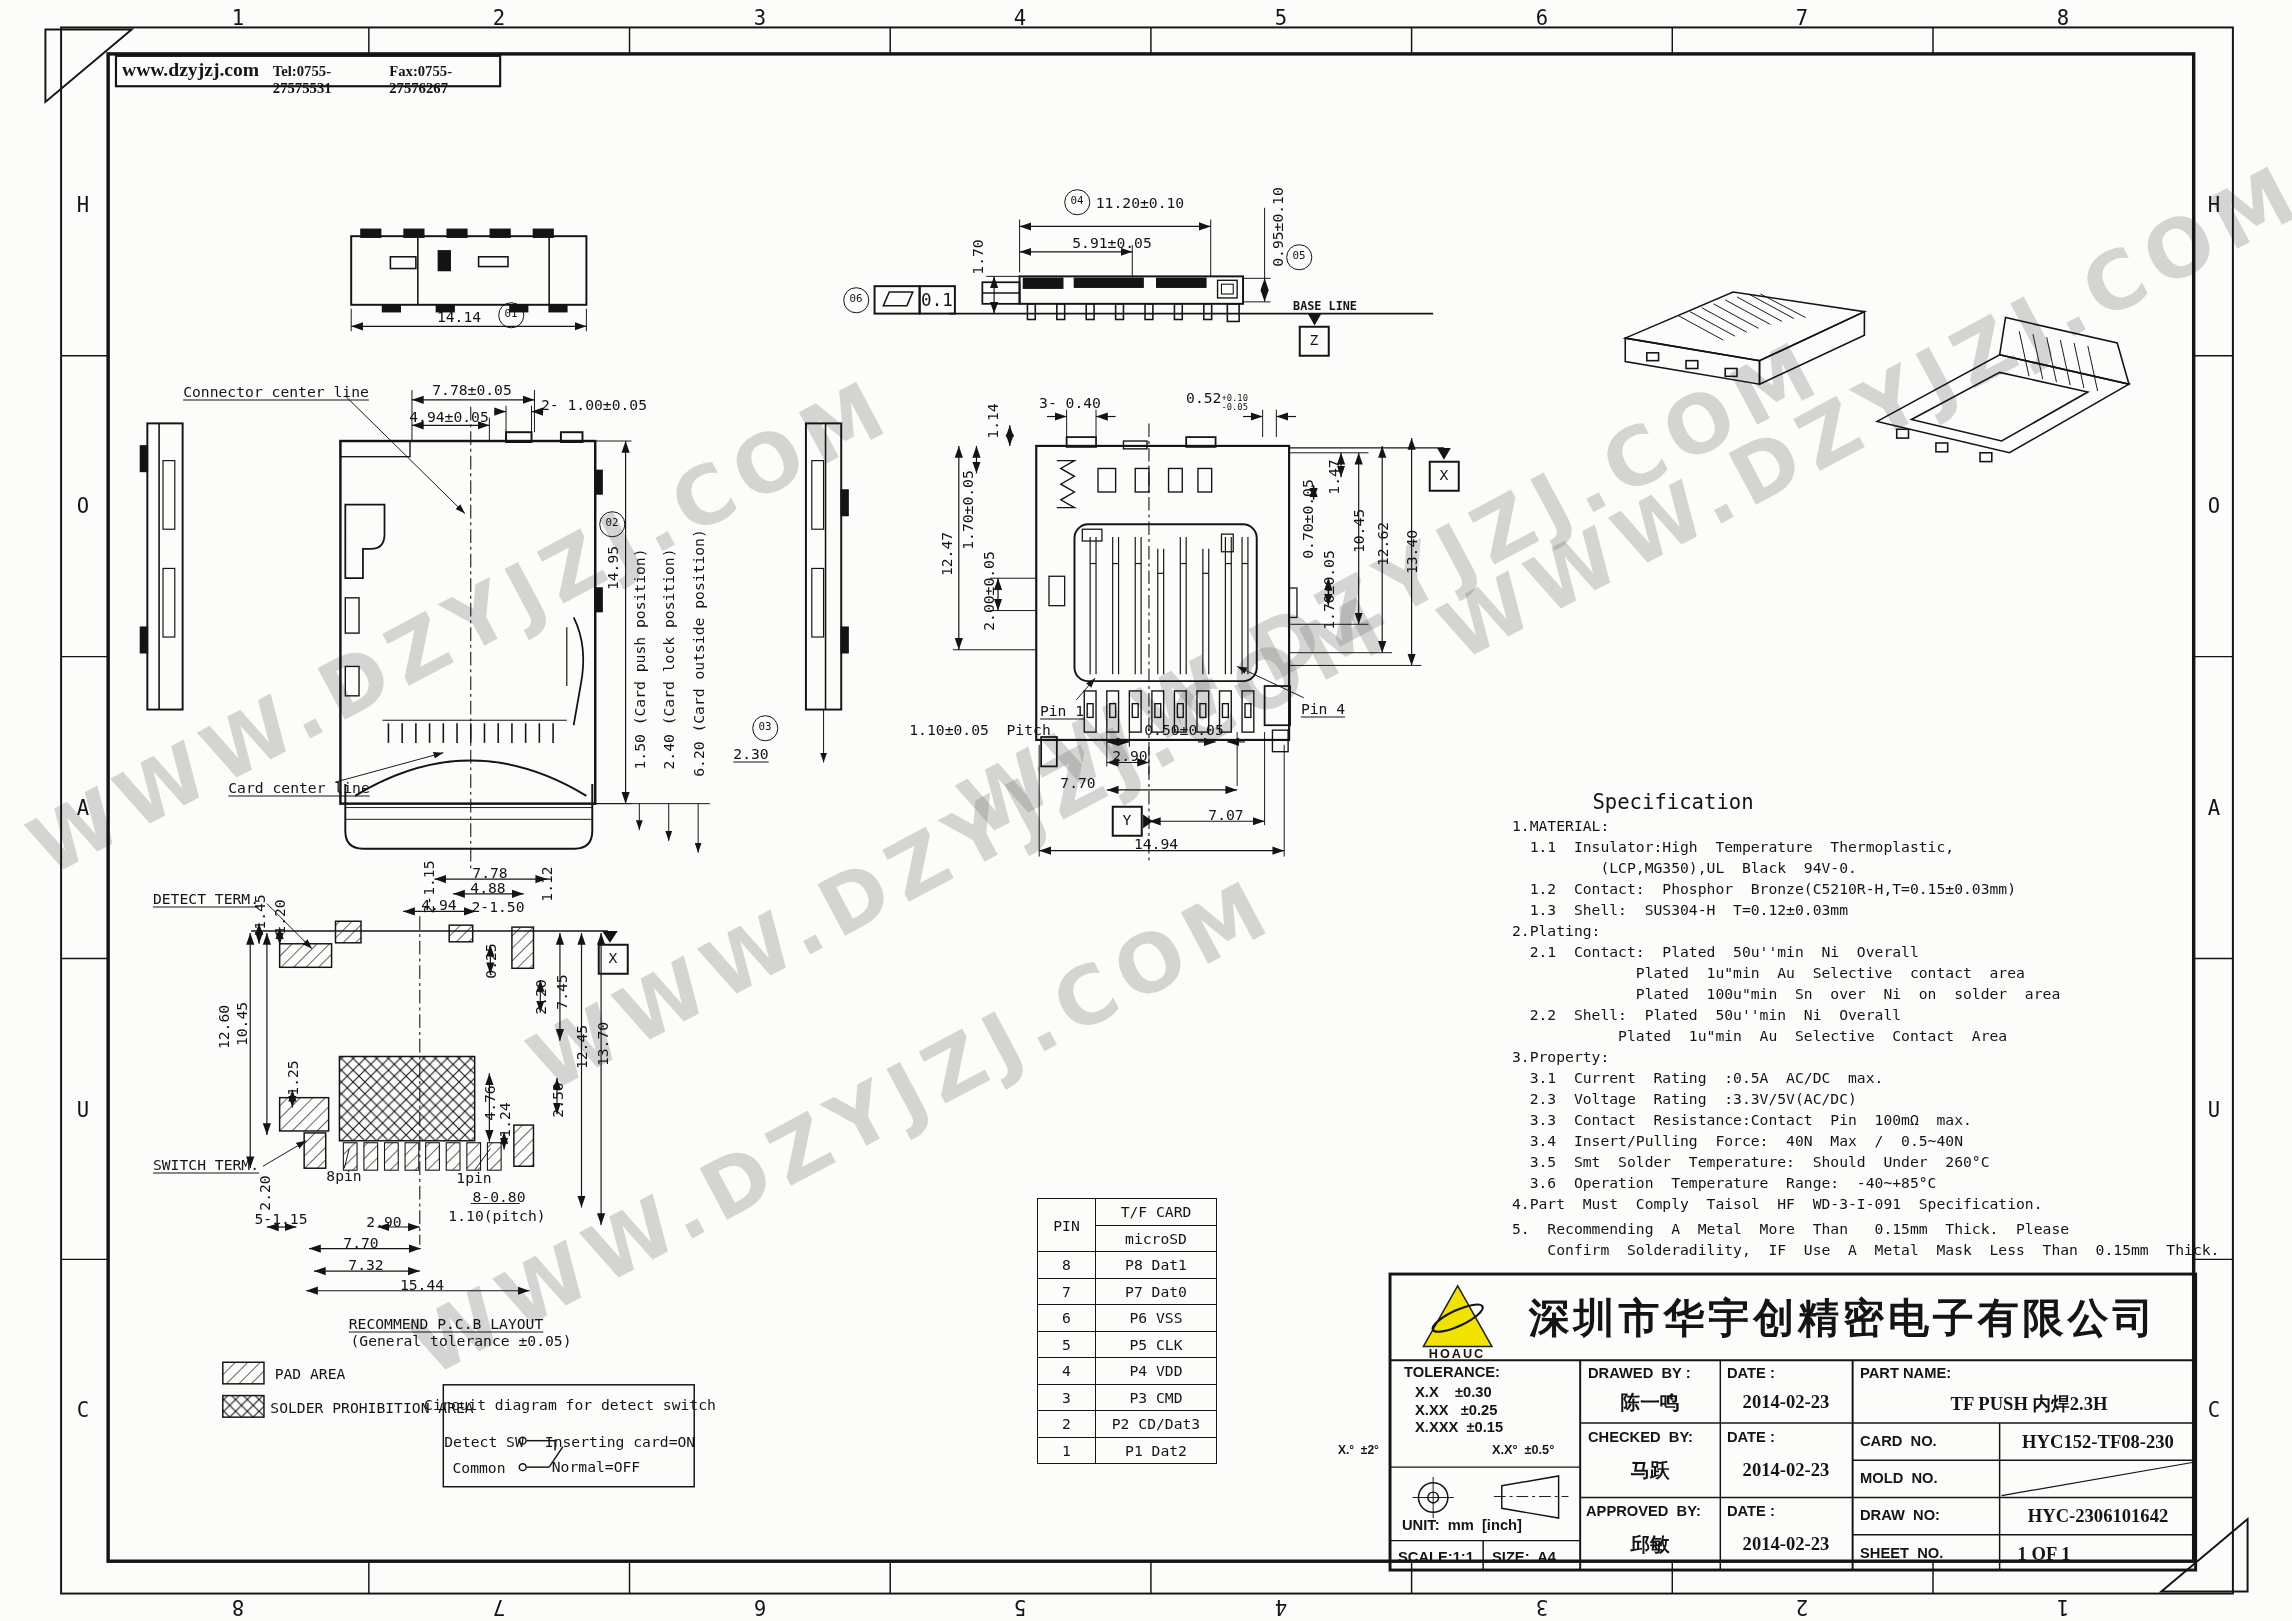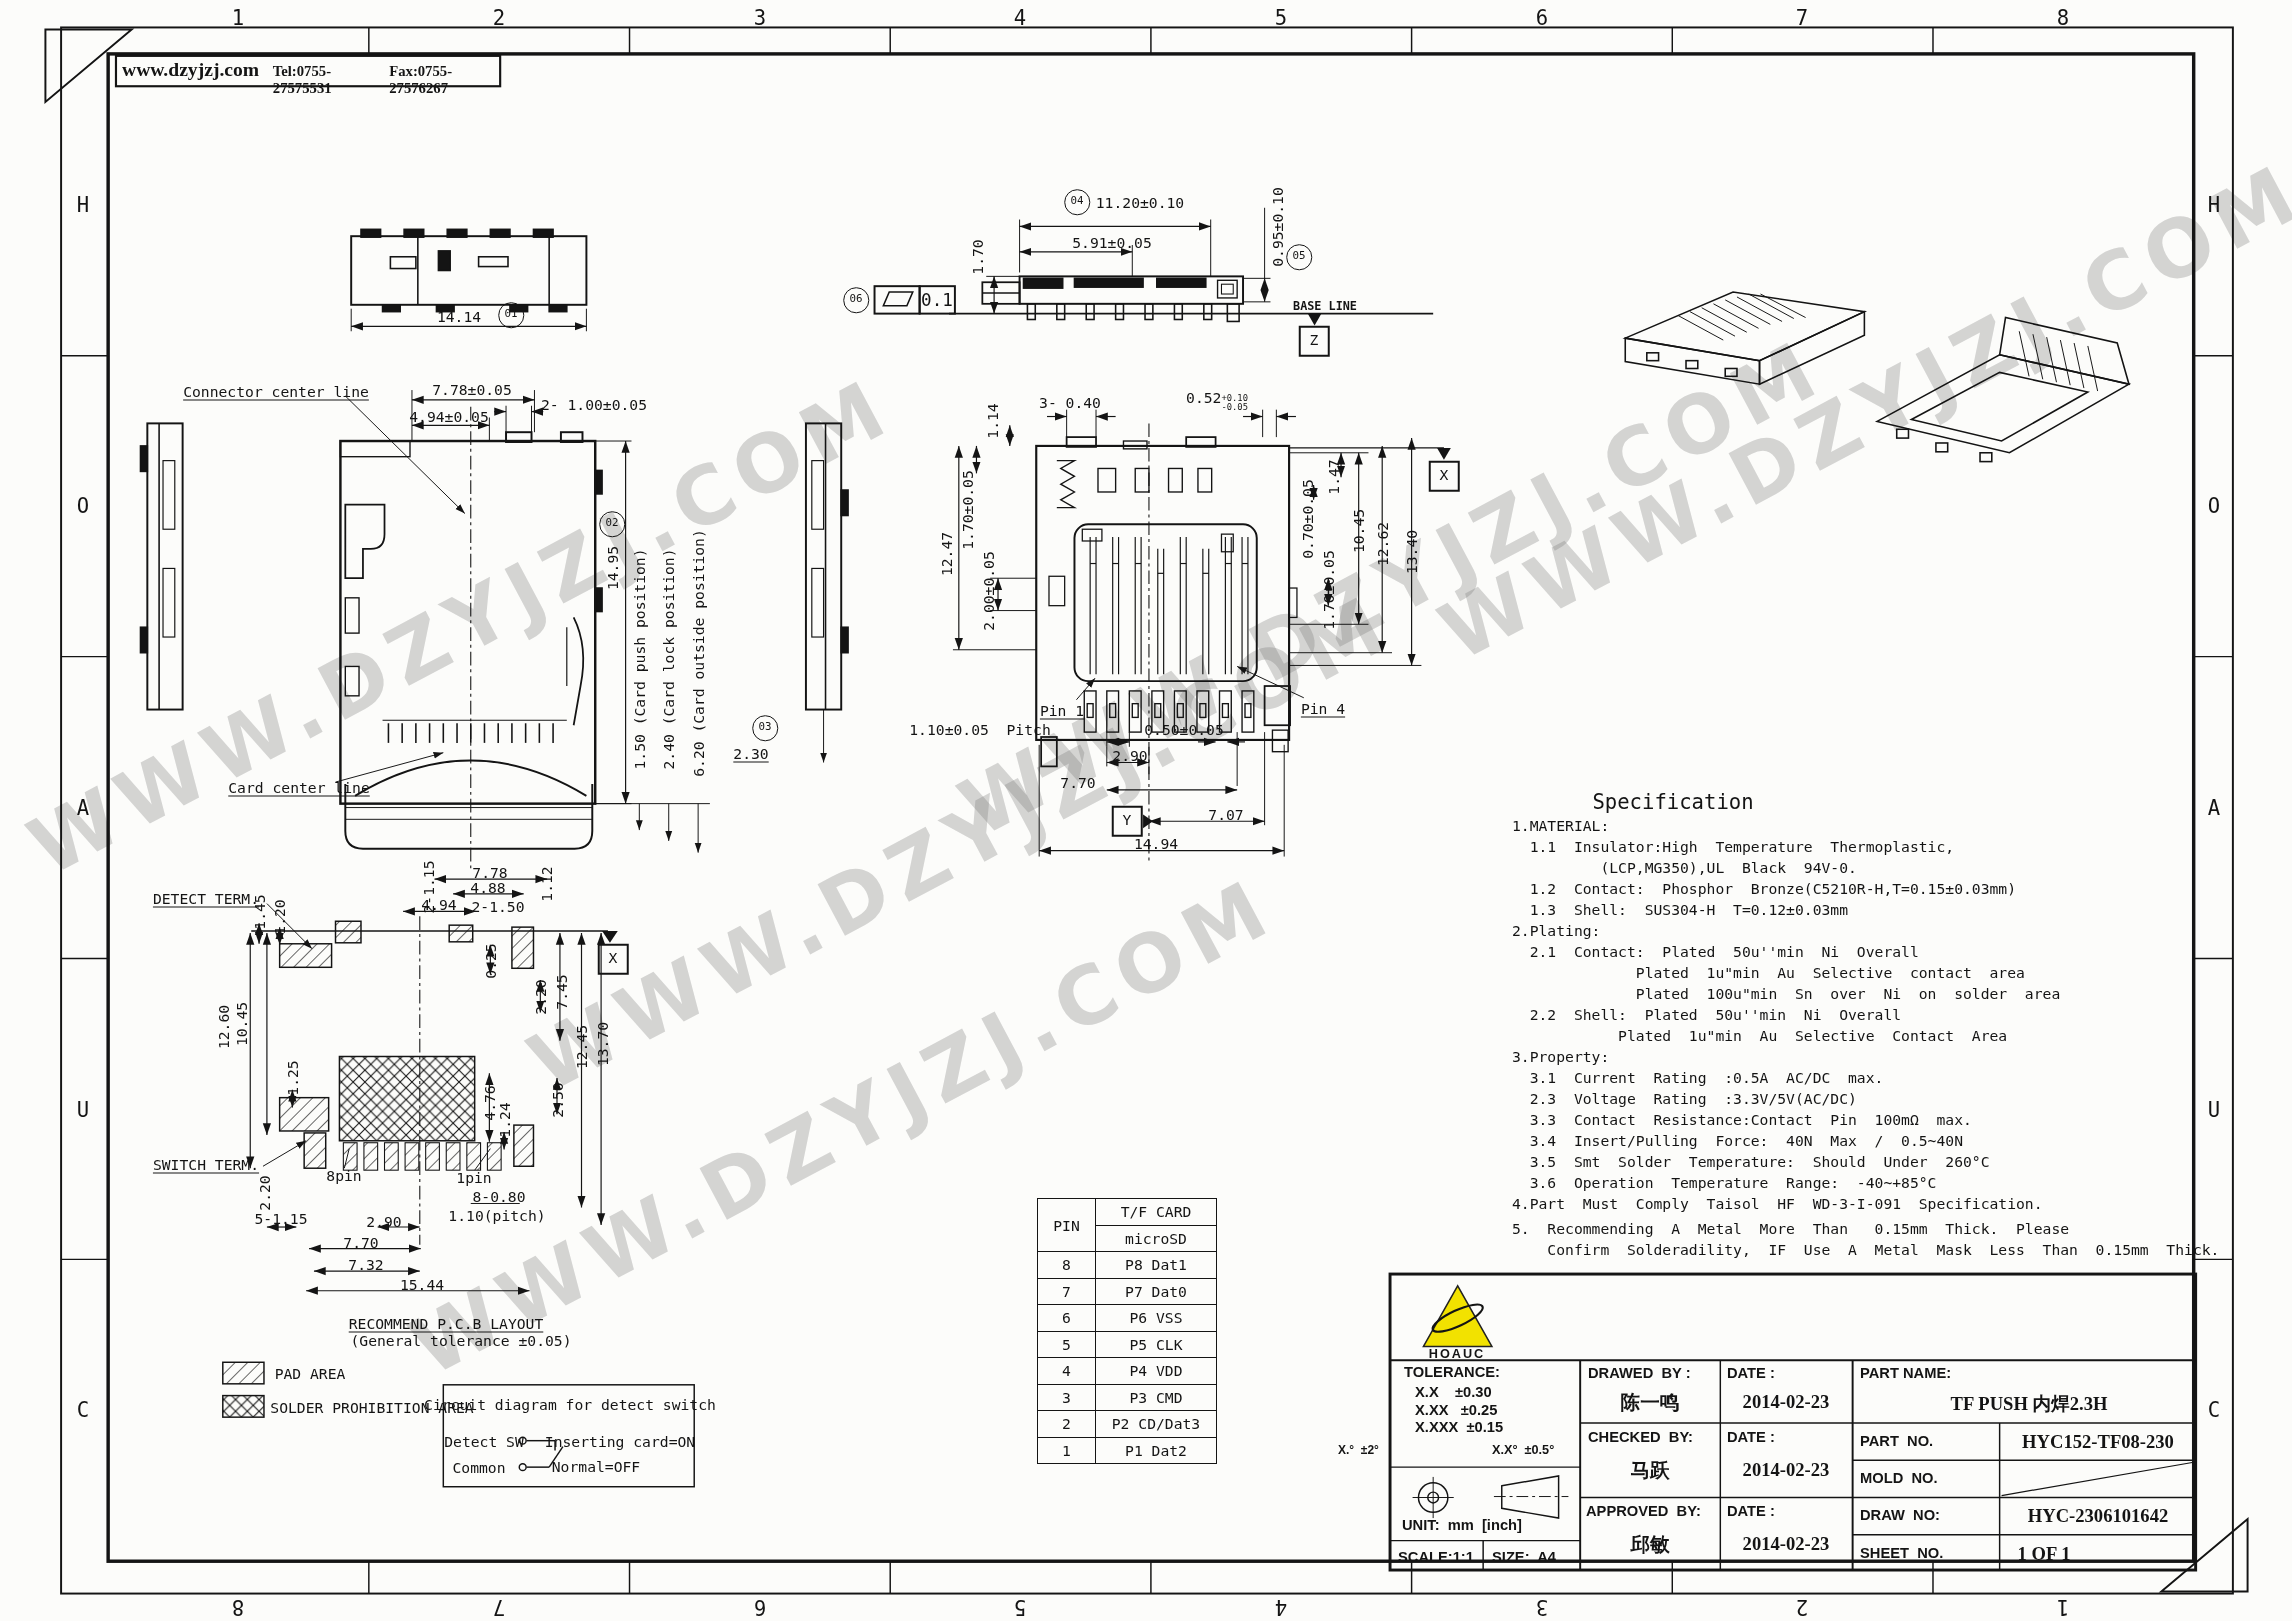--- a/index.html
+++ b/index.html
@@ -634,20 +634,21 @@
     <div class="sline">  3.3  Contact  Resistance:Contact  Pin  100mΩ  max.</div>
     <div class="sline">  3.4  Insert/Pulling  Force:  40N  Max  /  0.5~40N</div>
     <div class="sline">  3.5  Smt  Solder  Temperature:  Should  Under  260°C</div>
     <div class="sline">  3.6  Operation  Temperature  Range:  -40~+85°C</div>
     <div class="sline">4.Part  Must  Comply  Taisol  HF  WD-3-I-091  Specification.</div>
     <div class="sline gap">5.  Recommending  A  Metal  More  Than   0.15mm  Thick.  Please</div>
     <div class="sline">    Confirm  Solderadility,  IF  Use  A  Metal  Mask  Less  Than  0.15mm  Thick.</div>
   </div>
 
   <span class="logo-txt" style="left:1457px;top:1354px">HOAUC</span>
+  <span class="tb-val company" style="left:1843px;top:1318px">深圳市华宇创精密电子有限公司</span>
   <span class="tb-label" style="left:1404px;top:1364px">TOLERANCE:</span>
   <span class="tb-label" style="left:1415px;top:1384px">X.X    ±0.30</span>
   <span class="tb-label" style="left:1415px;top:1402px">X.XX   ±0.25</span>
   <span class="tb-label" style="left:1415px;top:1419px">X.XXX  ±0.15</span>
   <span class="tb-label" style="left:1338px;top:1443px;font-size:12px">X.°  ±2°</span>
   <span class="tb-label" style="left:1492px;top:1443px;font-size:12.7px">X.X°  ±0.5°</span>
   <span class="tb-label" style="left:1402px;top:1517px">UNIT:  mm  [inch]</span>
   <span class="tb-label" style="left:1398px;top:1549px">SCALE:1:1</span>
   <span class="tb-label" style="left:1492px;top:1549px">SIZE:  A4</span>
   <span class="tb-label" style="left:1588px;top:1365px">DRAWED  BY :</span>
@@ -657,21 +658,21 @@
   <span class="tb-label" style="left:1588px;top:1429px">CHECKED  BY:</span>
   <span class="tb-val cjk" style="left:1650px;top:1470px">马跃</span>
   <span class="tb-label" style="left:1727px;top:1429px">DATE :</span>
   <span class="tb-val dt" style="left:1786px;top:1470px">2014-02-23</span>
   <span class="tb-label" style="left:1586px;top:1503px">APPROVED  BY:</span>
   <span class="tb-val cjk" style="left:1650px;top:1544px">邱敏</span>
   <span class="tb-label" style="left:1727px;top:1503px">DATE :</span>
   <span class="tb-val dt" style="left:1786px;top:1544px">2014-02-23</span>
   <span class="tb-label" style="left:1860px;top:1365px">PART NAME:</span>
   <span class="tb-val dt" style="left:2029px;top:1404px">TF PUSH 内焊2.3H</span>
-  <span class="tb-label" style="left:1860px;top:1433px">PART  NO.</span>
+  <span class="tb-label" style="left:1860px;top:1433px">CARD  NO.</span>
   <span class="tb-val dt" style="left:2098px;top:1442px">HYC152-TF08-230</span>
   <span class="tb-label" style="left:1860px;top:1470px">MOLD  NO.</span>
   <span class="tb-label" style="left:1860px;top:1507px">DRAW  NO:</span>
   <span class="tb-val dt" style="left:2098px;top:1516px">HYC-2306101642</span>
   <span class="tb-label" style="left:1860px;top:1545px">SHEET  NO.</span>
   <span class="tb-val dt" style="left:2044px;top:1554px">1 OF 1</span>
 
 </div>
 
 

